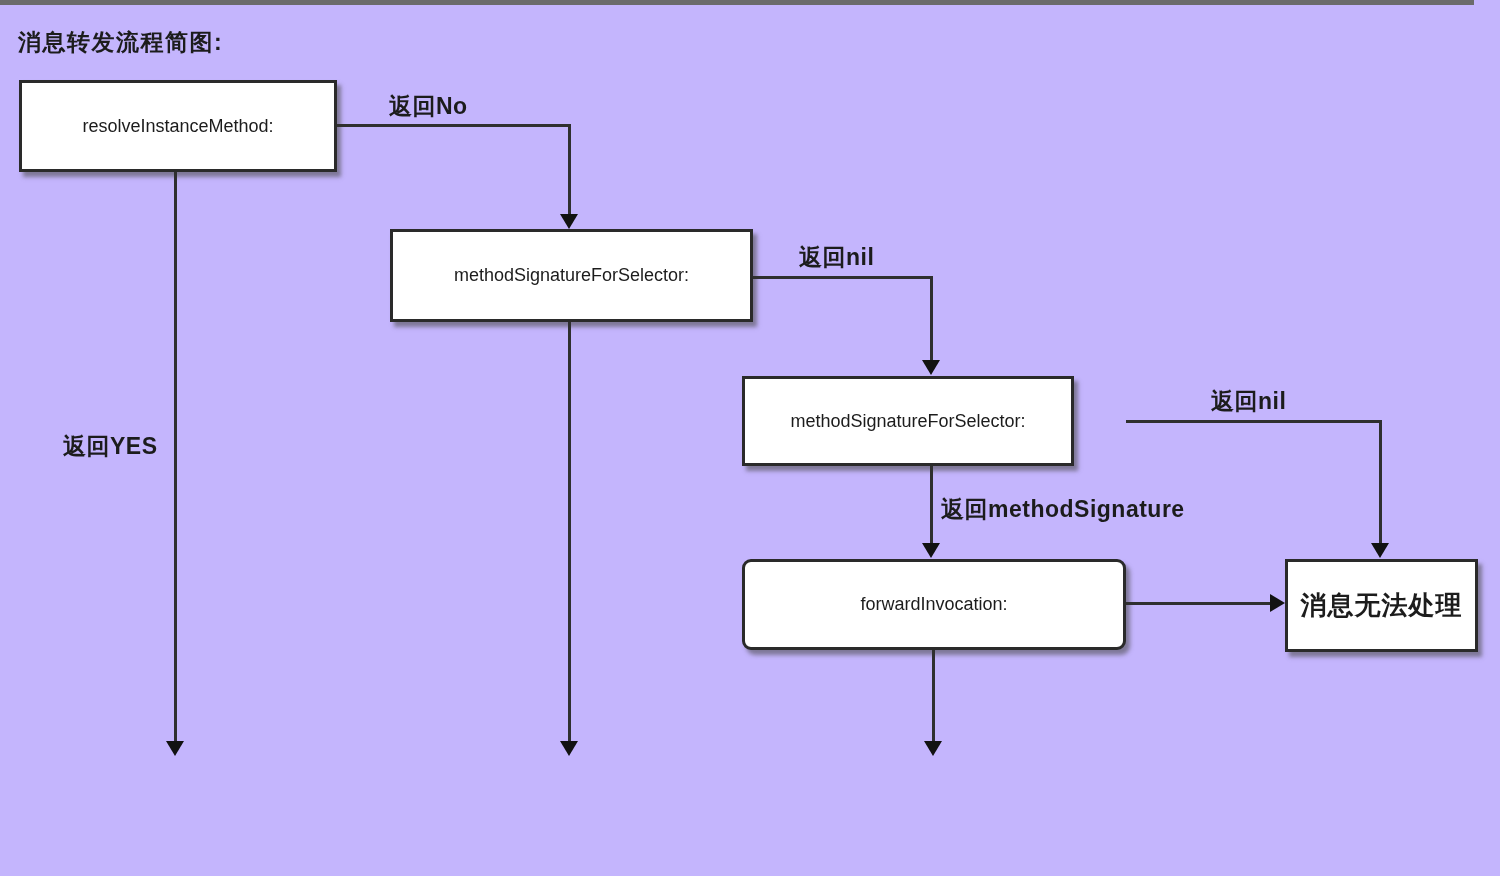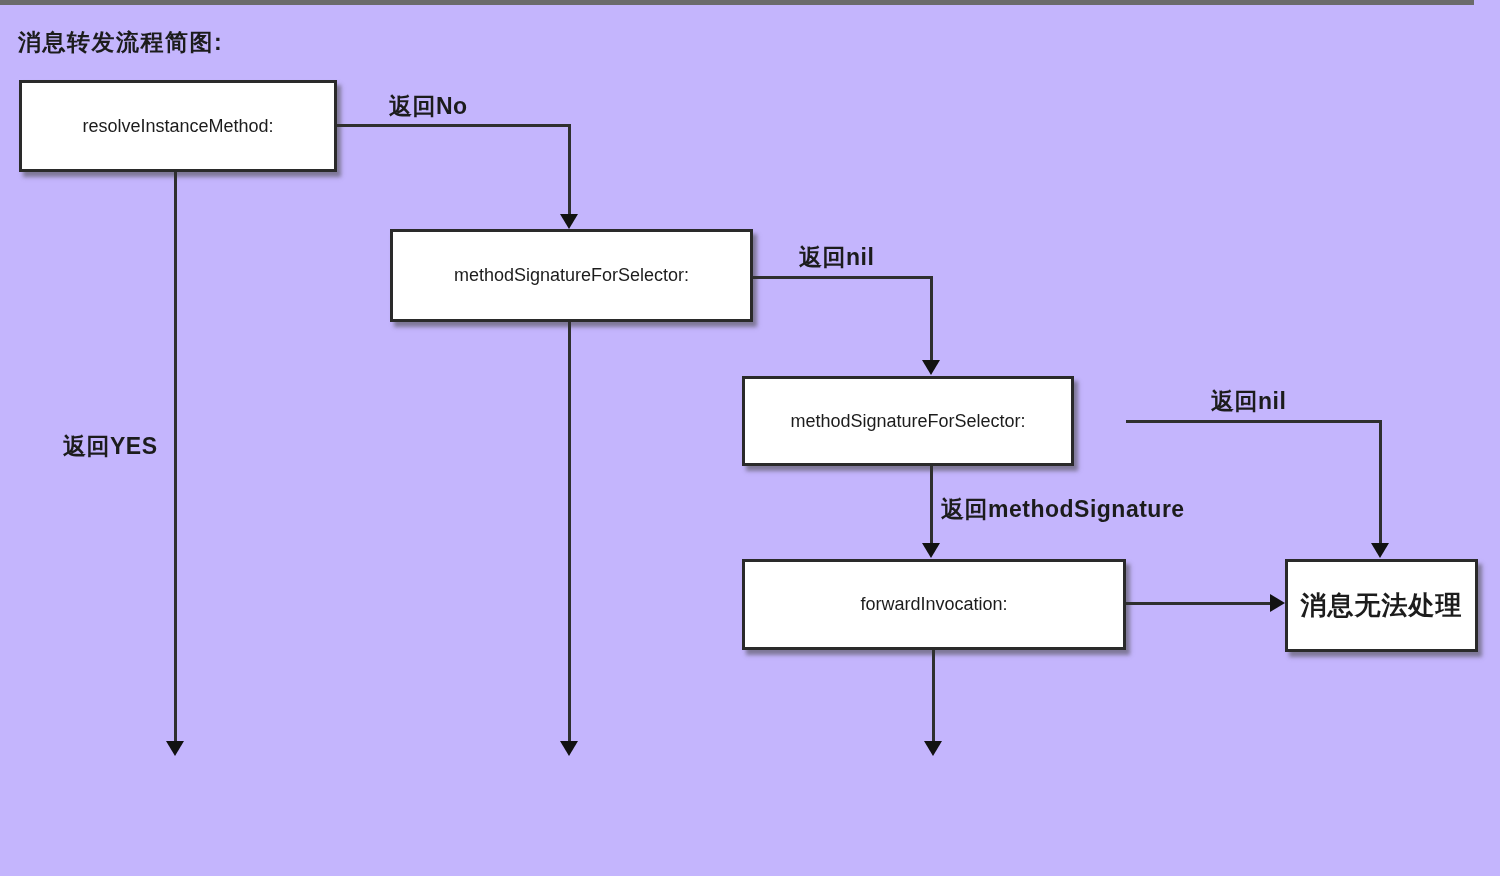--- a/index.html
+++ b/index.html
@@ -56,21 +56,21 @@
   }
   .edge-label {
     position: absolute; font-size: 23px; font-weight: 700;
     color: var(--text); white-space: nowrap; letter-spacing: 0.5px;
   }
 
   
   #n-resolve    { left: 19px;   top: 80px;  width: 318px;  height: 92px; }
   #n-forwarding { left: 390px;  top: 229px; width: 363px;  height: 93px; }
   #n-methodsig  { left: 742px;  top: 376px; width: 332px;  height: 90px; }
-  #n-forwardinv { left: 742px;  top: 559px; width: 384px;  height: 91px; }
+  #n-forwardinv { left: 742px;  top: 559px; width: 384px;  height: 91px; border-radius: 9px; }
   #n-cannot     { left: 1285px; top: 559px; width: 193px;  height: 93px; text-align: center; }
   #n-handled    { left: 15px;   top: 757px; width: 1116px; height: 95px; }
   #n-cannot .node-label  { font-size: 26px; letter-spacing: 1px; }
   #n-handled .node-label { font-size: 25px; letter-spacing: 1px; }
 
   
   #e1h { left: 337px; top: 124px; width: 234px; }
   #e1v { left: 568px; top: 124px; height: 92px; }
   #e1a { left: 560px; top: 214px; }
   #l-no { left: 389px; top: 91px; }

